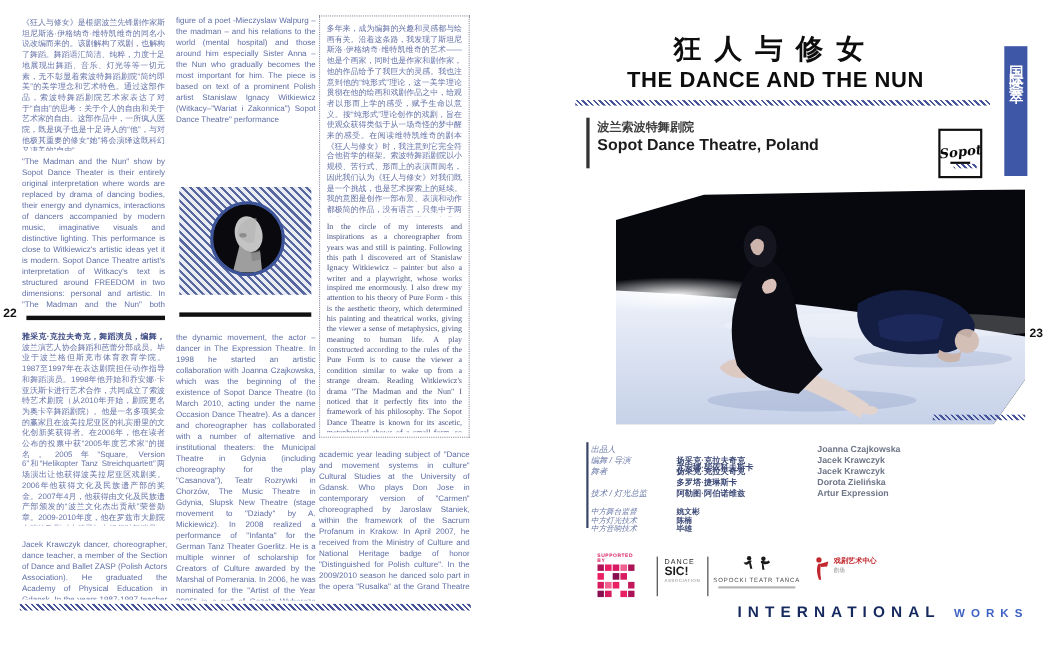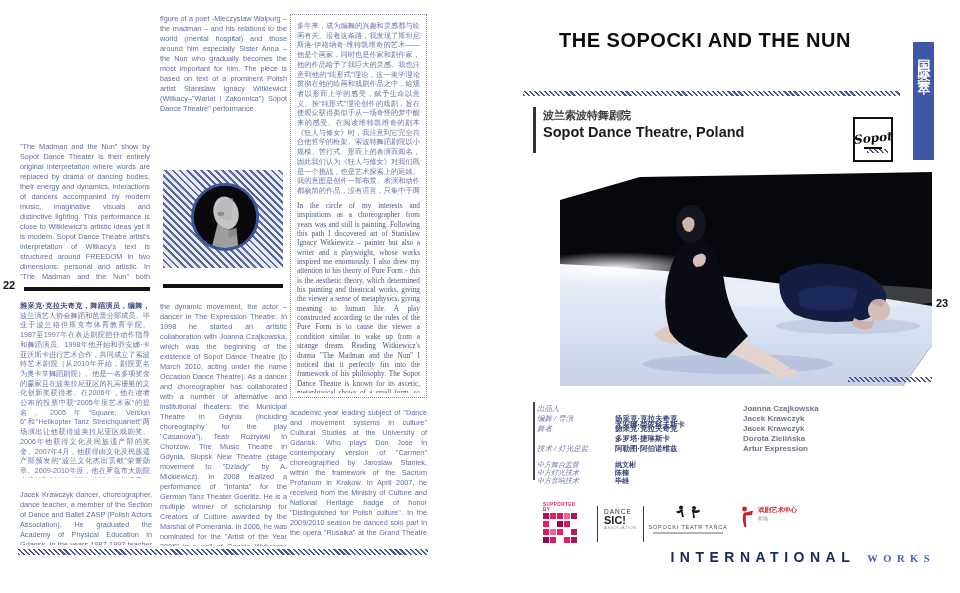--- a/index.html
+++ b/index.html
@@ -30,38 +30,39 @@
           justify-content:flex-start;align-items:center;padding-top:7px;box-sizing:border-box;}
   .sopotBox{border:2px solid #101010;box-sizing:border-box;display:flex;flex-direction:column;
           align-items:center;justify-content:center;background:#fff;}
   .sopotTxt{font-family:"DejaVu Serif",serif;font-style:italic;font-weight:bold;font-size:12px;
           color:#0a0a0a;transform:rotate(-6deg);}
   .sopotBar{width:18px;height:2px;background:#0a0a0a;margin-top:2px;}
   .credLabel{font-size:7.5px;color:#6b7aa8;font-style:italic;}
   .credCN{font-size:7.5px;font-weight:bold;color:#3d4a77;}
   .credEN{font-size:8px;font-weight:bold;color:#6e7687;}
   .footerInt{font-size:14px;font-weight:bold;letter-spacing:5.5px;color:#16295e;}
-  .footerWorks{font-size:10.5px;font-weight:bold;letter-spacing:5.5px;color:#3f62c4;margin-left:12px;font-family:Liberation Serif, serif;}
+  .footerWorks{font-size:10.5px;font-weight:bold;letter-spacing:5.5px;color:#3f62c4;margin-left:12px;}
   .supBy{font-size:4.5px;font-weight:bold;letter-spacing:0.5px;color:#d81b60;}
   .bracket{border-left:1.2px solid #3c3c3c;border-right:1.2px solid #3c3c3c;
           padding:2px 6px;display:flex;flex-direction:column;align-items:flex-start;}
   .danceT1{font-size:6.5px;letter-spacing:1px;color:#2e2e2e;}
   .danceT2{font-size:11px;font-weight:bold;color:#1c1c1c;line-height:10px;}
   .danceT3{font-size:4px;color:#8a8a8a;letter-spacing:0.5px;}
   .sopockiTitle{font-size:5.5px;letter-spacing:0.8px;color:#4a4a4a;}
   .sopockiTag{width:70px;height:1.5px;background:#b5b5b5;margin-top:2px;}
   .logo4t1{font-size:6.5px;color:#c1272d;font-weight:bold;}
   .logo4t2{font-size:5px;color:#8a8a8a;}
   .circleRing{border-radius:50%;border:3px solid #3d5398;overflow:hidden;background:#0a0a0e;}
 </style>
 </head>
 <body>
 
 <div id="spread">
 
+  <div class="abs cn7" style="left:20px;top:16px;width:130px;height:121px">《狂人与修女》是根据波兰先锋剧作家斯坦尼斯洛·伊格纳奇·维特凯维奇的同名小说改编而来的。该剧解构了戏剧，也解构了舞蹈。舞蹈语汇简洁、纯粹，力度十足地展现出舞蹈、音乐、灯光等等一切元素，无不彰显着索波特舞蹈剧院“简约即美”的美学理念和艺术特色。通过这部作品，索波特舞蹈剧院艺术家表达了对于“自由”的思考：关于个人的自由和关于艺术家的自由。这部作品中，一所疯人医院，既是疯子也是十足诗人的“他”，与对他极其重要的修女“她”将会演绎这既科幻又凄美的“自由”。</div>
 
   <div class="abs en7" style="left:20px;top:142px;width:130px;height:141px">"The Madman and the Nun" show by Sopot Dance Theater is their entirely original interpretation where words are replaced by drama of dancing bodies, their energy and dynamics, interactions of dancers accompanied by modern music, imaginative visuals and distinctive lighting. This performance is close to Witkiewicz's artistic ideas yet it is modern. Sopot Dance Theatre artist's interpretation of Witkacy's text is structured around FREEDOM in two dimensions: personal and artistic. In "The Madman and the Nun" both aspects of freedom are inextricably linked in the</div>
 
   <div class="abs pagenum" style="left:3px;top:279px">22</div>
   <div class="abs thickline" style="left:24px;top:287px;width:126px"></div>
 
   <div class="abs cn7" style="left:20px;top:301px;width:130px;height:177px"><span class="bioBold">雅采克·克拉夫奇克，舞蹈演员，编舞，</span><span>波兰演艺人协会舞蹈和芭蕾分部成员。毕业于波兰格但斯克市体育教育学院。1987至1997年在表达剧院担任动作指导和舞蹈演员。1998年他开始和乔安娜·卡亚沃斯卡进行艺术合作，共同成立了索波特艺术剧院（从2010年开始，剧院更名为奥卡辛舞蹈剧院）。他是一名多项奖金的赢家且在波美拉尼亚区的礼宾册里的文化创新奖获得者。在2006年，他在读者公布的投票中获“2005年度艺术家”的提名。2005年“Square, Version 6”和“Helikopter Tanz Streichquartett”两场演出让他获得波美拉尼亚区戏剧奖。2006年他获得文化及民族遗产部的奖金。2007年4月，他获得由文化及民族遗产部颁发的“波兰文化杰出贡献”荣誉勋章。2009-2010年度，他在罗兹市大剧院上演的歌剧《水精灵》中担任独舞演员。</span></div>
 
   <div class="abs en7" style="left:20px;top:490px;width:132px;height:55px">Jacek Krawczyk dancer, choreographer, dance teacher, a member of the Section of Dance and Ballet ZASP (Polish Actors Association). He graduated the Academy of Physical Education in Gdansk. In the years 1987-1997 teacher of</div>
 
@@ -86,21 +87,22 @@
   <div class="abs dotbox" style="left:290px;top:14px;width:137px;height:384px">
     <div class="cn7" style="height:176px">多年来，成为编舞的兴趣和灵感都与绘画有关。沿着这条路，我发现了斯坦尼斯洛·伊格纳奇·维特凯维奇的艺术——他是个画家，同时也是作家和剧作家，他的作品给予了我巨大的灵感。我也注意到他的“纯形式”理论，这一美学理论贯彻在他的绘画和戏剧作品之中，给观者以形而上学的感受，赋予生命以意义。按“纯形式”理论创作的戏剧，旨在使观众获得类似于从一场奇怪的梦中醒来的感受。在阅读维特凯维奇的剧本《狂人与修女》时，我注意到它完全符合他哲学的框架。索波特舞蹈剧院以小规模、苦行式、形而上的表演而闻名，因此我们认为《狂人与修女》对我们既是一个挑战，也是艺术探索上的延续。我的意图是创作一部布景、表演和动作都极简的作品，没有语言，只集中于两个主要角色上，所有戏剧手段，都是为了捕捉维特凯维奇创作的精髓。</div>
     <div class="serif7" style="height:192px;margin-top:4px">In the circle of my interests and inspirations as a choreographer from years was and still is painting. Following this path I discovered art of Stanislaw Ignacy Witkiewicz – painter but also a writer and a playwright, whose works inspired me enormously. I also drew my attention to his theory of Pure Form - this is the aesthetic theory, which determined his painting and theatrical works, giving the viewer a sense of metaphysics, giving meaning to human life. A play constructed according to the rules of the Pure Form is to cause the viewer a condition similar to wake up from a strange dream. Reading Witkiewicz's drama "The Madman and the Nun" I noticed that it perfectly fits into the framework of his philosophy. The Sopot Dance Theatre is known for its ascetic, metaphysical shows of a small form, so we thought "The Madman and the Nun" will be a challenge for us and also a continuation of our artistic exploration. In my intention was to create a performance with minimalist set design layer, acting and movement, without words, focusing only on the two of the main characters. Important for us was also that all measures theatrical capture the spirit of Witkiewicz's creativity.</div>
   </div>
 
   <div class="abs en7" style="left:290px;top:408px;width:137px;height:131px">academic year leading subject of "Dance and movement systems in culture" Cultural Studies at the University of Gdansk. Who plays Don Jose in contemporary version of "Carmen" choreographed by Jaroslaw Staniek, within the framework of the Sacrum Profanum in Krakow. In April 2007, he received from the Ministry of Culture and National Heritage badge of honor "Distinguished for Polish culture". In the 2009/2010 season he danced solo part in the opera "Rusalka" at the Grand Theatre in Lodz, in the years 2008 - 20010 cooperated with the Baltic Dance Theatre (Baltic Opera) creating major roles in the third part of the play "MEN'S DANCE" and the performance of "DREAM".</div>
 
   <div class="abs hatch" style="left:18px;top:549px;width:410px;height:6px"></div>
 
   <div class="abs" style="left:500px;top:28px;width:410px;text-align:center">
-    <div class="titleEN">THE SOPOCKI AND THE NUN</div>
+    <div class="titleCN">狂人与修女</div>
+    <div class="titleEN">THE DANCE AND THE NUN</div>
   </div>
   <div class="abs hatch" style="left:523px;top:91px;width:377px;height:5px"></div>
 
   <div class="abs" style="left:533px;top:107px;width:2.5px;height:46px;background:#333"></div>
   <div class="abs companyCN" style="left:543px;top:108px">波兰索波特舞剧院</div>
   <div class="abs companyEN" style="left:543px;top:124px">Sopot Dance Theatre, Poland</div>
 
   <div class="abs sopotBox" style="left:853px;top:117px;width:40px;height:45px">
     <span class="sopotTxt">Sopot</span>
     <span class="sopotBar"></span>

